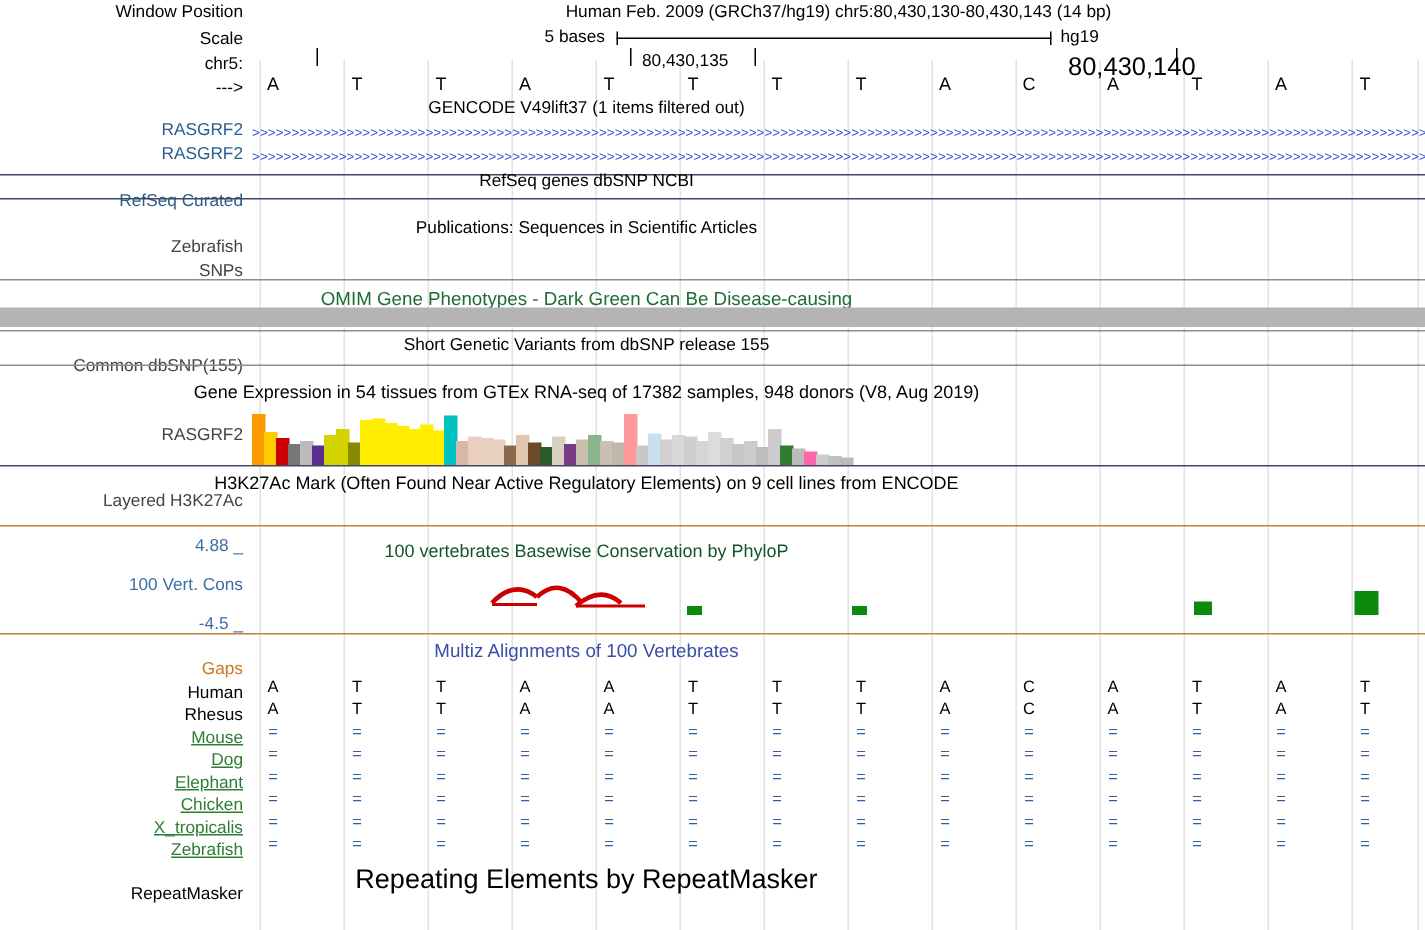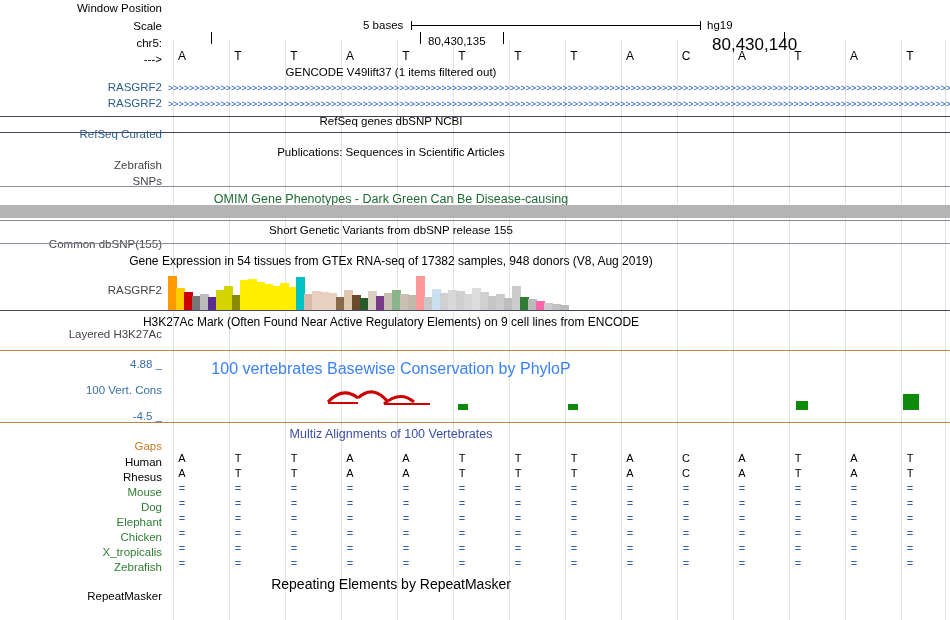--- a/index.html
+++ b/index.html
@@ -15,21 +15,21 @@
   .browser{position:relative;width:950px;height:620px;}
 
   
   .labelcol{
     position:absolute;left:0;top:0;width:168px;height:620px;
     text-align:right;
   }
   .lbl{position:absolute;right:6px;white-space:nowrap;font-size:11.5px;}
   .lbl.blue{color:#3a6ea5;}
   .lbl.link{color:#2b5d8c;}
-  .lbl.green{color:#2e7d32;}
+  .lbl.green{color:#2e7d32;text-decoration:underline;}
   .lbl.teal{color:#1c7a6b;}
   .lbl.orange{color:#cc7722;}
   .lbl.gray{color:#444;}
   .centertext{position:absolute;width:782px;text-align:center;font-size:11.5px;}
 
   
   .gridlines{position:absolute;left:168px;top:40px;width:782px;height:580px;}
   .gridlines i{position:absolute;top:0;bottom:0;width:1px;background:#e2e2e2;}
   .tick{position:absolute;width:1px;background:#000;}
 
@@ -116,20 +116,21 @@
     <div class="lbl green" style="top:486px">Mouse</div>
     <div class="lbl green" style="top:501px">Dog</div>
     <div class="lbl green" style="top:516px">Elephant</div>
     <div class="lbl green" style="top:531px">Chicken</div>
     <div class="lbl green" style="top:546px">X_tropicalis</div>
     <div class="lbl green" style="top:561px">Zebrafish</div>
 
     <div class="lbl" style="top:590px">RepeatMasker</div>
   </div>
 
+  <div class="centertext" style="left:168px;top:2px">Human Feb. 2009 (GRCh37/hg19)   chr5:80,430,130-80,430,143 (14 bp)</div>
 
   <div>
     <div style="position:absolute;left:363px;top:19px;font-size:11.5px">5 bases</div>
     <div class="scalebar" style="left:411px;top:25px;width:290px;"></div>
     <div class="scaletick" style="left:411px;top:21px;"></div>
     <div class="scaletick" style="left:700px;top:21px;"></div>
     <div style="position:absolute;left:707px;top:19px;font-size:11.5px">hg19</div>
   </div>
 
   <div>
@@ -228,21 +229,21 @@
       <div class="gbar" style="left: 368px; height: 9px; background: rgb(255, 102, 170);"></div>
       <div class="gbar" style="left: 376px; height: 7px; background: rgb(204, 204, 204);"></div>
       <div class="gbar" style="left: 384px; height: 6px; background: rgb(192, 192, 192);"></div>
       <div class="gbar" style="left: 392px; height: 5px; background: rgb(187, 187, 187);"></div>
     </div>
   <div class="hr" style="top:310px"></div>
 
   <div class="centertext" style="top:315px;font-size:12px">H3K27Ac Mark (Often Found Near Active Regulatory Elements) on 9 cell lines from ENCODE</div>
   <div class="hr orange" style="top:350px"></div>
 
-  <div class="centertext" style="top:360px;color:#3b82f6;font-size:16px">100 vertebrates Basewise Conservation by PhyloP</div>
+  <div class="centertext" style="top:360px;color:#14532d;font-size:12px">100 vertebrates Basewise Conservation by PhyloP</div>
   <div id="phylop-marks" style="position:absolute;left:168px;top:380px;width:782px;height:40px">
 
     <svg width="782" height="40" style="position:absolute;left:0;top:0">
       <path d="M160 22 Q175 6 190 18" stroke="#cc0000" stroke-width="3" fill="none"></path>
       <path d="M190 18 Q205 4 220 22" stroke="#cc0000" stroke-width="3" fill="none"></path>
       <path d="M216 24 Q232 10 246 22" stroke="#cc0000" stroke-width="3" fill="none"></path>
       <line x1="160" y1="23" x2="190" y2="23" stroke="#cc0000" stroke-width="2"></line>
       <line x1="216" y1="24" x2="262" y2="24" stroke="#cc0000" stroke-width="2"></line>
     </svg>
   <div style="position: absolute; left: 290px; top: 24px; width: 10px; height: 6px; background: rgb(11, 138, 11);"></div>
@@ -378,15 +379,15 @@
         <div style="position: absolute; left: 397px; width: 18px; text-align: center; font-size: 11px; color: rgb(47, 95, 159);">=</div>
         <div style="position: absolute; left: 453px; width: 18px; text-align: center; font-size: 11px; color: rgb(47, 95, 159);">=</div>
         <div style="position: absolute; left: 509px; width: 18px; text-align: center; font-size: 11px; color: rgb(47, 95, 159);">=</div>
         <div style="position: absolute; left: 565px; width: 18px; text-align: center; font-size: 11px; color: rgb(47, 95, 159);">=</div>
         <div style="position: absolute; left: 621px; width: 18px; text-align: center; font-size: 11px; color: rgb(47, 95, 159);">=</div>
         <div style="position: absolute; left: 677px; width: 18px; text-align: center; font-size: 11px; color: rgb(47, 95, 159);">=</div>
         <div style="position: absolute; left: 733px; width: 18px; text-align: center; font-size: 11px; color: rgb(47, 95, 159);">=</div>
       </div>
     </div>
 
-  <div class="centertext" style="top:576px;font-size:14px">Repeating Elements by RepeatMasker</div>
+  <div class="centertext" style="top:576px;font-size:18px">Repeating Elements by RepeatMasker</div>
 
 </div>
 
 </body></html>

